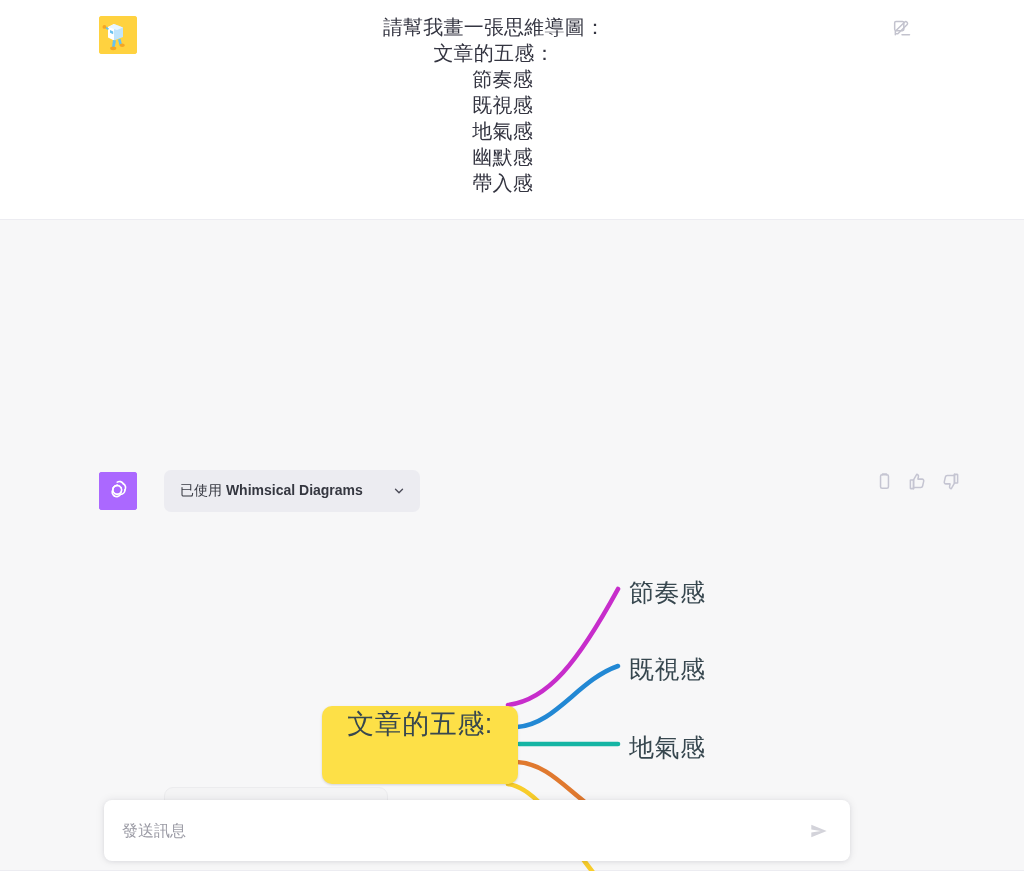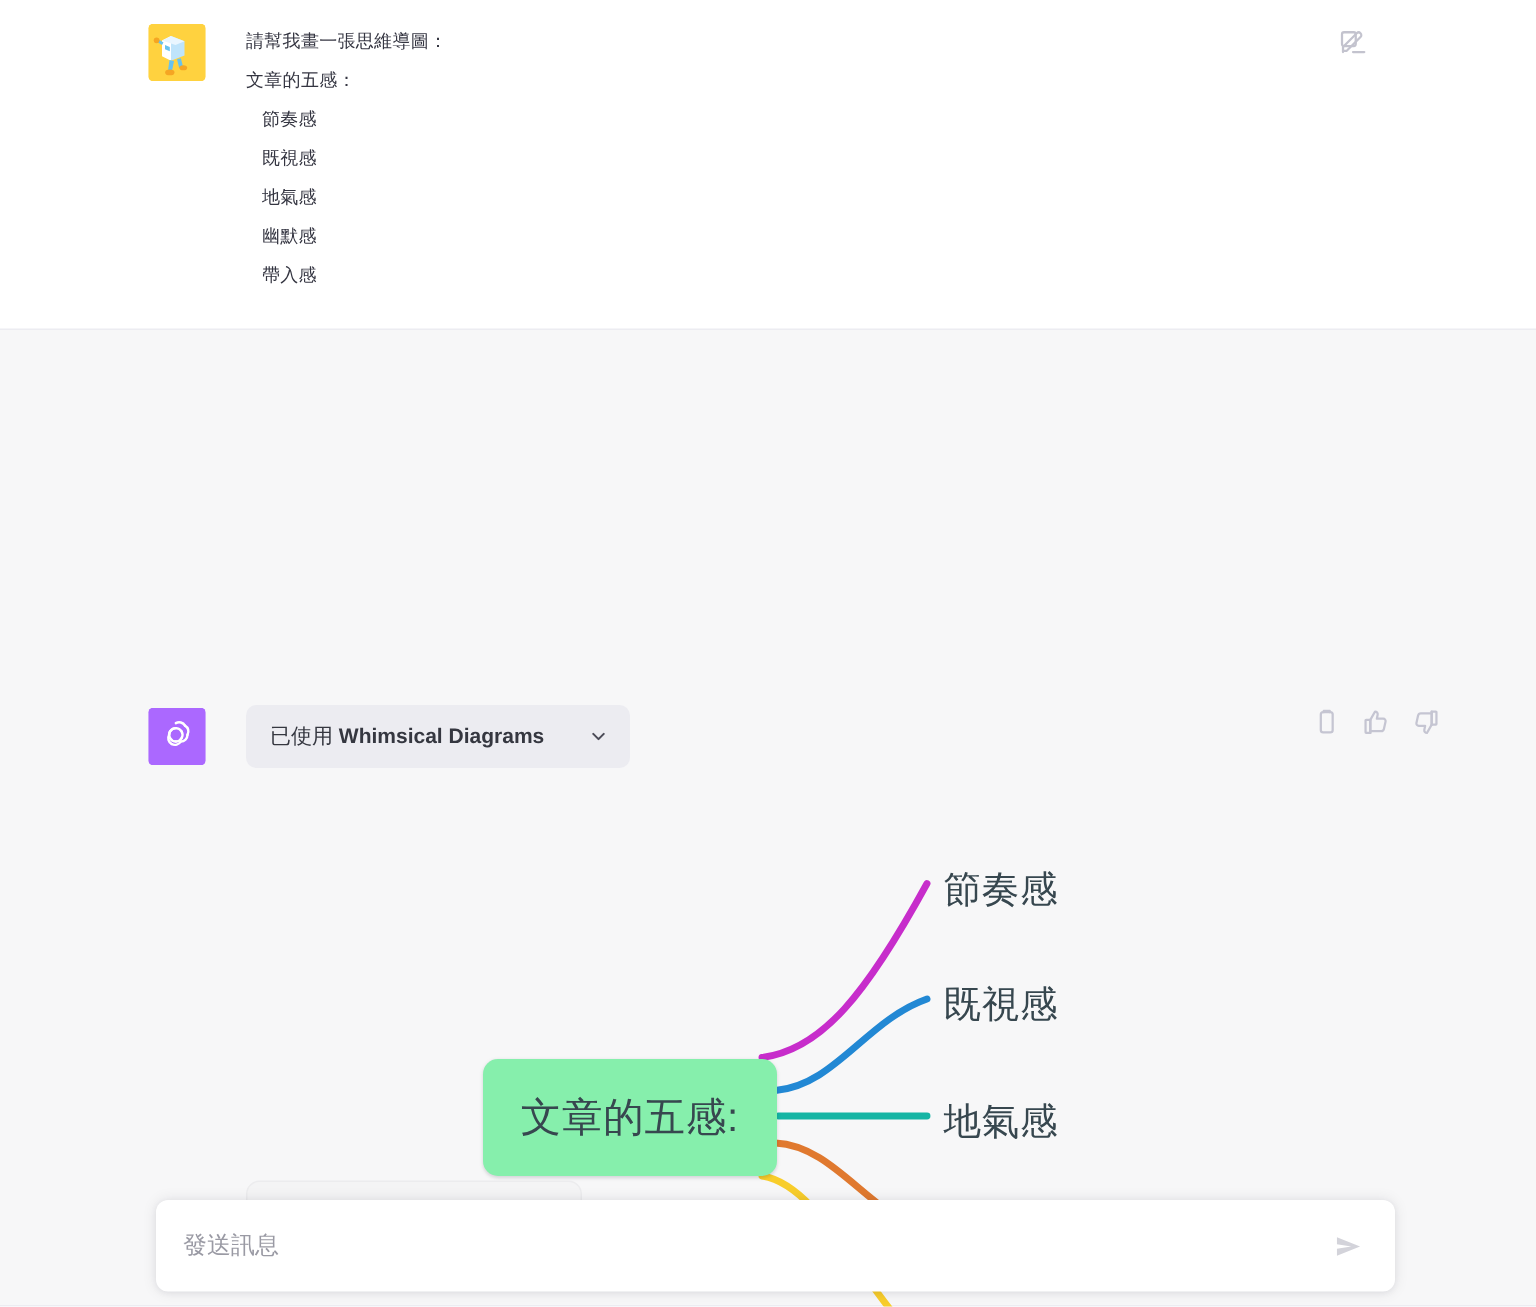--- a/index.html
+++ b/index.html
@@ -39,24 +39,25 @@
     overflow: hidden;
   }
   .avatar-user { background:#ffd23f; }
   .avatar-assistant { background:#ab68ff; }
 
   .msg-text {
     position: absolute;
     left: 164px; top: 14px;
     width: 660px;
     color: #343541;
-    font-size: 12px;
+    font-size: 20px;
     line-height: 26px;
     white-space: pre-wrap;
     letter-spacing: .2px;
+    text-align: center;
   }
 
   .edit-icon-btn {
     position: absolute;
     right: 112px; top: 18px;
     width: 20px; height: 20px;
     cursor: pointer;
     opacity: .85;
   }
 
@@ -98,24 +99,24 @@
     position: absolute;
     left: 0px; top: 320px;
     width: 1024px; height: 400px;
   }
   .diagram svg { display:block; }
 
   .node-center {
     position: absolute;
     left: 322px; top: 486px;
     width: 196px; height: 78px;
-    background: #86efac;
+    background: #fde047;
     border-radius: 10px;
     box-shadow: 0 1px 3px rgba(16,24,40,.10), 0 1px 2px rgba(16,24,40,.06);
-    display: flex; align-items: center; justify-content: center;
+    display: flex; justify-content: center;
   }
   .node-center span {
     font-size: 27px;
     color: #37474f;
     letter-spacing: .5px;
   }
 
   .leaf-label {
     position: absolute;
     font-size: 25px;
@@ -131,21 +132,21 @@
     width: 224px; height: 40px;
     background: #f4f4f5;
     border: 1px solid #ececee;
     border-radius: 9px;
   }
 
   
   .composer {
     position: absolute;
     left: 104px; top: 800px;
-    width: 826px; height: 61px;
+    width: 746px; height: 61px;
     background: #ffffff;
     border-radius: 8px;
     box-shadow: 0 0 10px rgba(16,24,40,.09), 0 1px 4px rgba(16,24,40,.06);
     display: flex; align-items: center;
   }
   .composer input {
     flex: 1;
     border: none; outline: none;
     background: transparent;
     font-family: "Liberation Sans", "DejaVu Sans", sans-serif;

